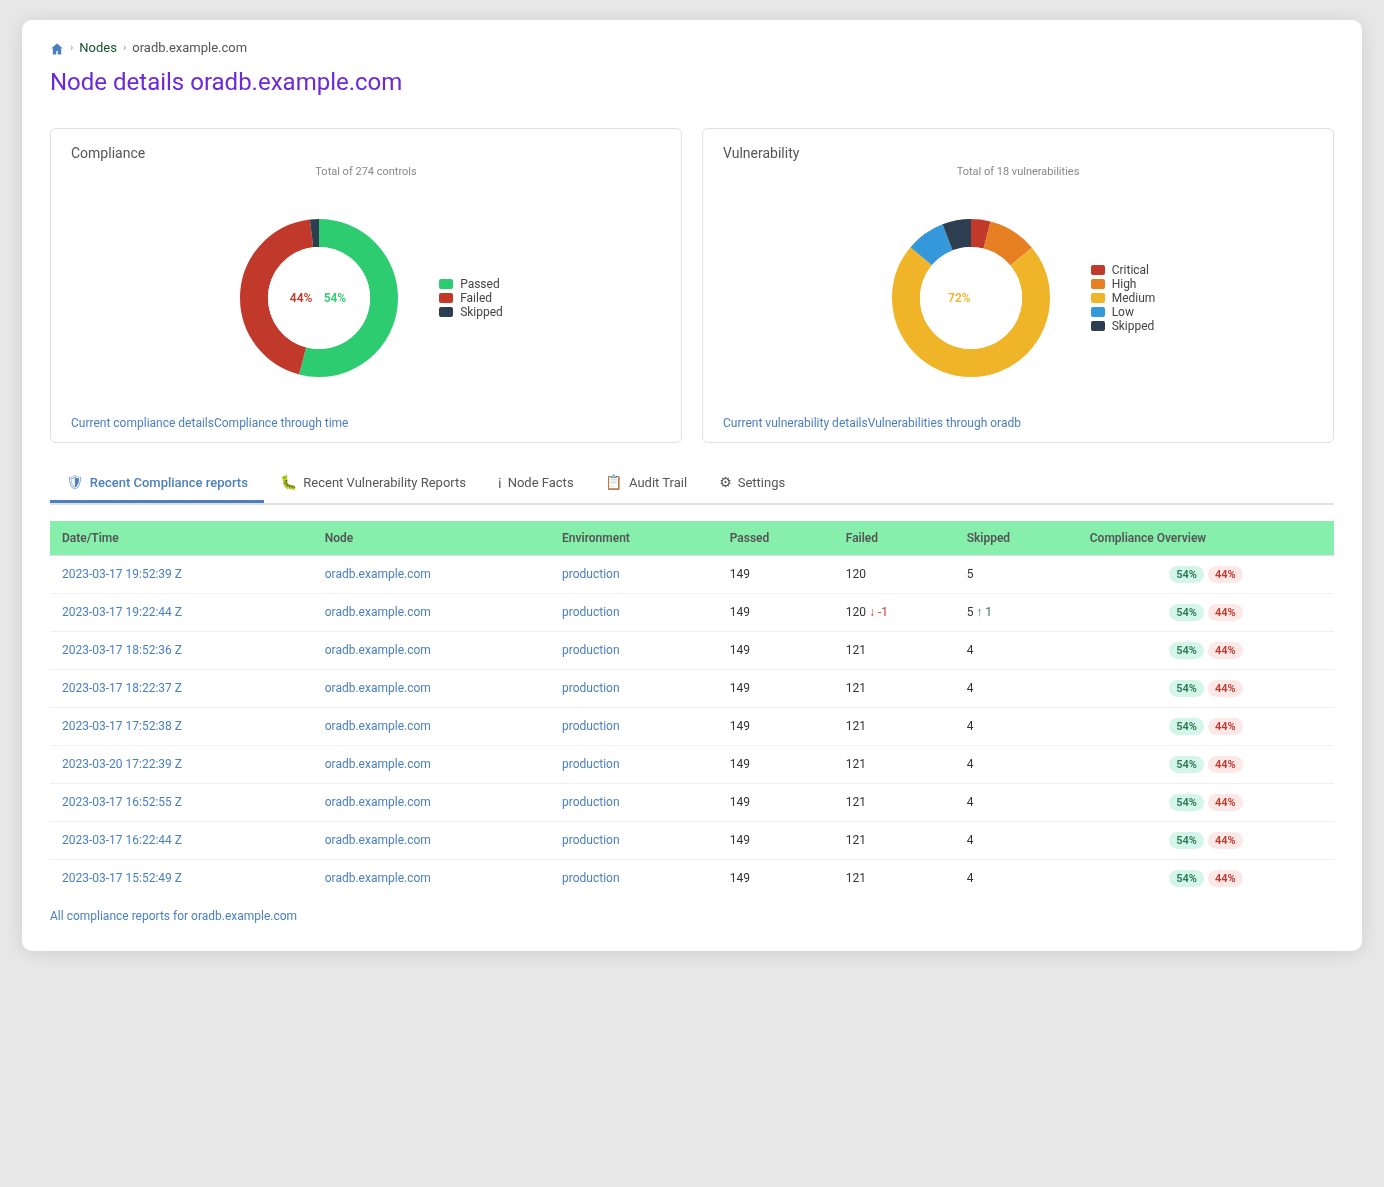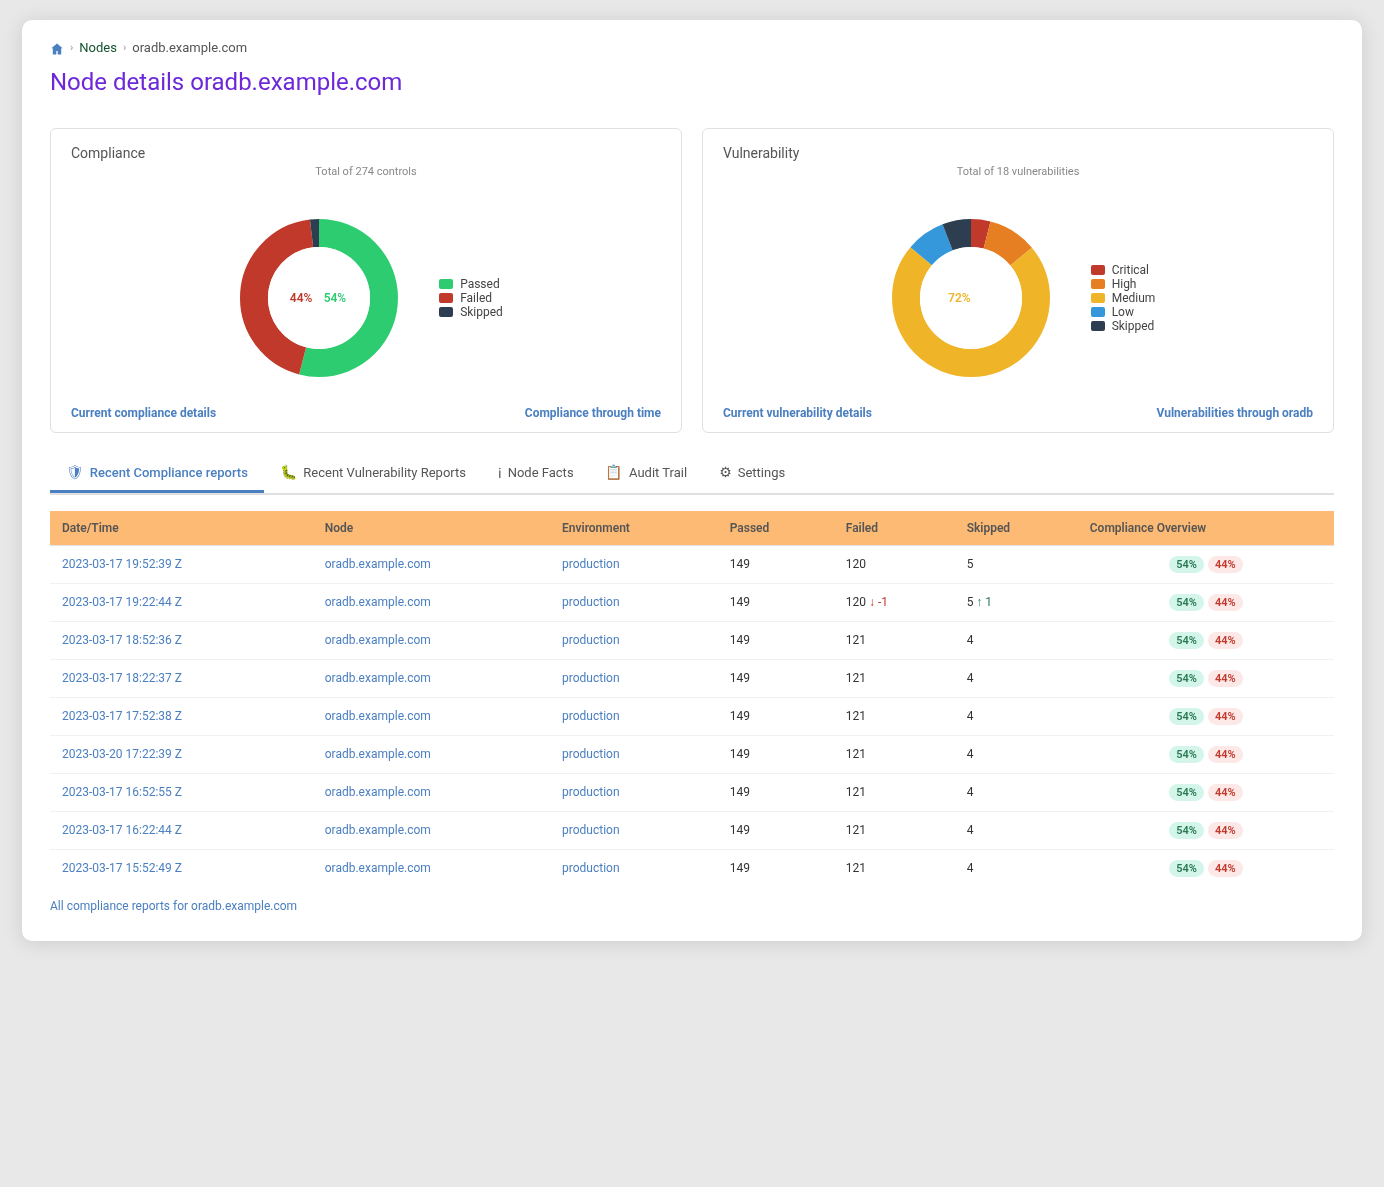--- a/index.html
+++ b/index.html
@@ -100,23 +100,23 @@
       color: #444;
     }
     .legend-color {
       width: 14px;
       height: 4px;
       border-radius: 2px;
       flex-shrink: 0;
     }
     .chart-footer {
       display: flex;
-      justify-content: space-between;
+      justify-content: flex-start;
+      margin-top: 10px;
       padding-top: 8px;
-      font-weight: bold;
     }
     .chart-link {
       font-size: 12px;
       color: #4a7fc1;
       cursor: pointer;
       text-decoration: none;
     }
     
     .tabs-bar {
       display: flex;
@@ -142,21 +142,21 @@
       border-bottom: 3px solid #4a7fc1;
       font-weight: 500;
     }
     .tab-icon { font-size: 14px; }
     
     .data-table {
       width: 100%;
       border-collapse: collapse;
     }
     .data-table th {
-      background: #fdba74;
+      background: #86efac;
       text-align: left;
       padding: 10px 12px;
       font-size: 12px;
       font-weight: 600;
       color: #555;
       border-bottom: 1px solid #e0e0e0;
       white-space: nowrap;
     }
     .data-table th:last-child {
     }

